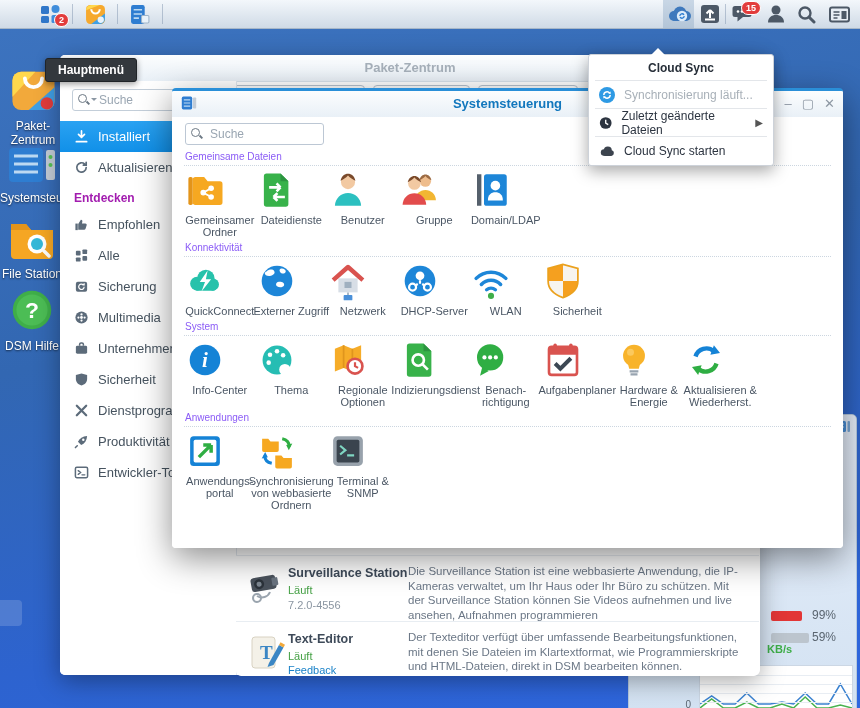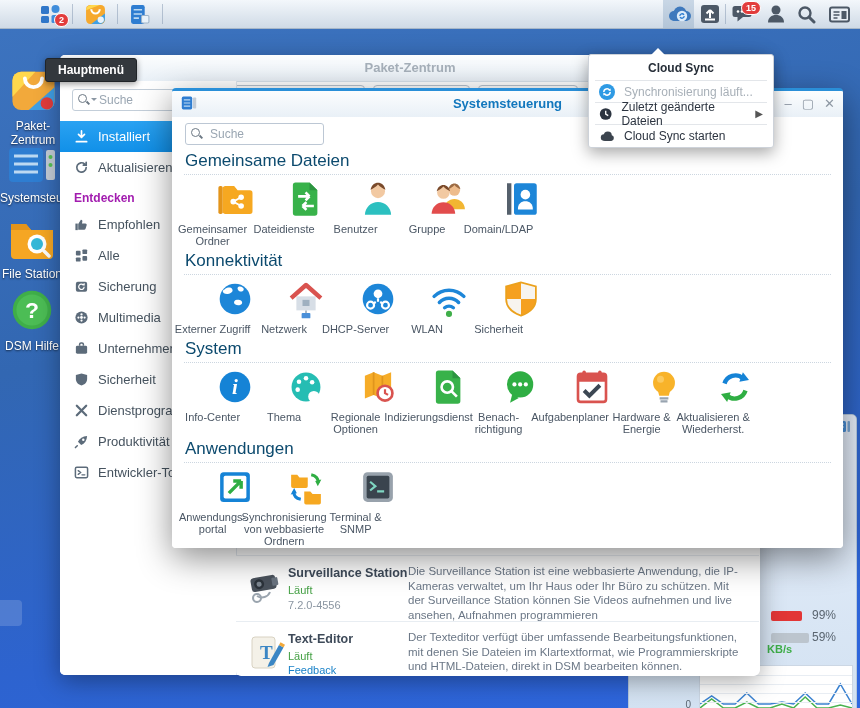--- a/index.html
+++ b/index.html
@@ -70,32 +70,32 @@
   .pkg-status{position:absolute;left:52px;top:28px;font-size:11px;color:#44a044;}
   .pkg-sub{position:absolute;left:52px;top:43px;font-size:11px;color:#8a95a1;}
   .pkg-link{position:absolute;left:52px;top:43px;font-size:11px;color:#1a82c8;cursor:pointer;}
   .pkg-desc{position:absolute;left:172px;top:8px;width:338px;font-size:11.5px;line-height:14.5px;color:#6b7786;}
   
   .cp-body{position:absolute;left:0;right:0;top:26px;bottom:0;padding:4px 12px 0;overflow:hidden;background:#fff;border-radius:0 0 4px 4px;}
   .cp-search{width:137px;height:20px;position:relative;border:1px solid #bcc7d4;border-radius:3px;margin:2px 0 4px 1px;}
   .cp-search input{position:absolute;left:22px;right:4px;top:1px;bottom:1px;border:none;outline:none;font-size:12px;background:transparent;font-family:"Liberation Sans",sans-serif;color:#55616d;}
   .cp-search input::placeholder{color:#9aa6b2;}
   .mode-link{position:absolute;right:14px;top:36px;color:#1583d6;font-weight:bold;font-size:12px;cursor:pointer;display:flex;gap:5px;align-items:center;}
-  .cp-sec{color:#0c4a6e;font-size:17px;padding:2px 1px 3px;border-bottom:1px dotted #ccd6e0;margin-bottom:3px;}
+  .cp-sec{color:#8b5cf6;font-size:10px;padding:2px 1px 3px;border-bottom:1px dotted #ccd6e0;margin-bottom:3px;}
   .cp-grid{display:flex;align-items:flex-start;margin-bottom:2px;}
-  .cpi{width:71.5px;display:flex;flex-direction:column;align-items:flex-end;cursor:pointer;}
+  .cpi{width:71.5px;display:flex;flex-direction:column;align-items:flex-start;cursor:pointer;}
   .cpi svg{width:42px;height:42px;}
   .cpl{font-size:11px;line-height:12px;color:#4a5664;text-align:center;width:120%;margin-left:-10%;margin-top:3px;}
   
   #csmenu{left:588px;top:30px;width:184px;z-index:50;background:#fff;border:1px solid #cdd2d9;
     border-radius:3px;box-shadow:0 5px 16px rgba(0,0,0,.35);padding:2px 0;}
   #csmenu::before{content:"";position:absolute;top:-7px;left:62px;border:7px solid transparent;border-top:none;border-bottom:7px solid #fff;}
   .cs-title{height:22px;line-height:22px;text-align:center;font-size:12px;font-weight:bold;color:#262e38;}
   .cs-div{border-top:1px solid #e3e6ea;margin:1px 6px;}
-  .cs-item{height:19px;display:flex;align-items:center;gap:9px;padding:0 10px;font-size:12px;color:#2c3440;cursor:pointer;}
+  .cs-item{height:25px;display:flex;align-items:center;gap:9px;padding:0 10px;font-size:12px;color:#2c3440;cursor:pointer;}
   .cs-item.disabled{color:#a8b0b8;cursor:default;}
   .cs-item .spacer{flex:1;}
   .cs-sub{color:#555;font-size:10px;}
   
   #widget{left:628px;top:390px;width:227px;height:300px;z-index:5;
     background:linear-gradient(#e6eefa,#d3e2f2);border:1px solid #b6c9de;border-radius:5px;}
   .wbar{position:absolute;height:10px;border-radius:2px;}
   .wbar.red{background:#e23636;left:142px;top:196px;width:31px;}
   .wbar.gray{background:#bcc5ce;left:142px;top:218px;width:38px;}
   .wval{position:absolute;font-size:12px;color:#5a6570;}
@@ -402,20 +402,32 @@
             <path d="M20.5 35c0-5.5 3.8-8.5 8.5-8.5s8.5 3 8.5 8.5v1h-17z" fill="#fff"></path>
           </svg>
           <div class="cpl">Domain/LDAP</div>
         </div>
       </div>
 
       <div class="cp-sec">Konnektivität</div>
       <div class="cp-grid">
         <div class="cpi">
           <svg viewBox="0 0 48 48">
+            <g fill="#27c2ab">
+                <circle cx="15" cy="27" r="8"></circle>
+                <circle cx="25" cy="21" r="10"></circle>
+                <circle cx="33" cy="28" r="7"></circle>
+                <rect x="12" y="26" width="25" height="9" rx="4"></rect>
+              </g>
+            <path d="M27 12l-9 13h6l-4 11 11-14h-6z" fill="#fff"></path>
+          </svg>
+          <div class="cpl">QuickConnect</div>
+        </div>
+        <div class="cpi">
+          <svg viewBox="0 0 48 48">
             <circle cx="24" cy="24" r="17.5" fill="#1d86d8"></circle>
             <path d="M12 13c3-3 8-3 9 0 1 2-1 4-4 5-4 1-7-1-7-3 0-1 1-1.5 2-2z" fill="#fff"></path>
             <path d="M28 10c3-1 6 1 6 3s-3 3-5 2-3-4-1-5z" fill="#fff"></path>
             <path d="M25 25c4-1 8 1 7 4-1 2-5 3-8 1-2-2-1-4 1-5z" fill="#fff"></path>
           </svg>
           <div class="cpl">Externer Zugriff</div>
         </div>
         <div class="cpi">
           <svg viewBox="0 0 48 48">
             <rect x="13" y="21" width="22" height="16" fill="#d7dee6"></rect>

